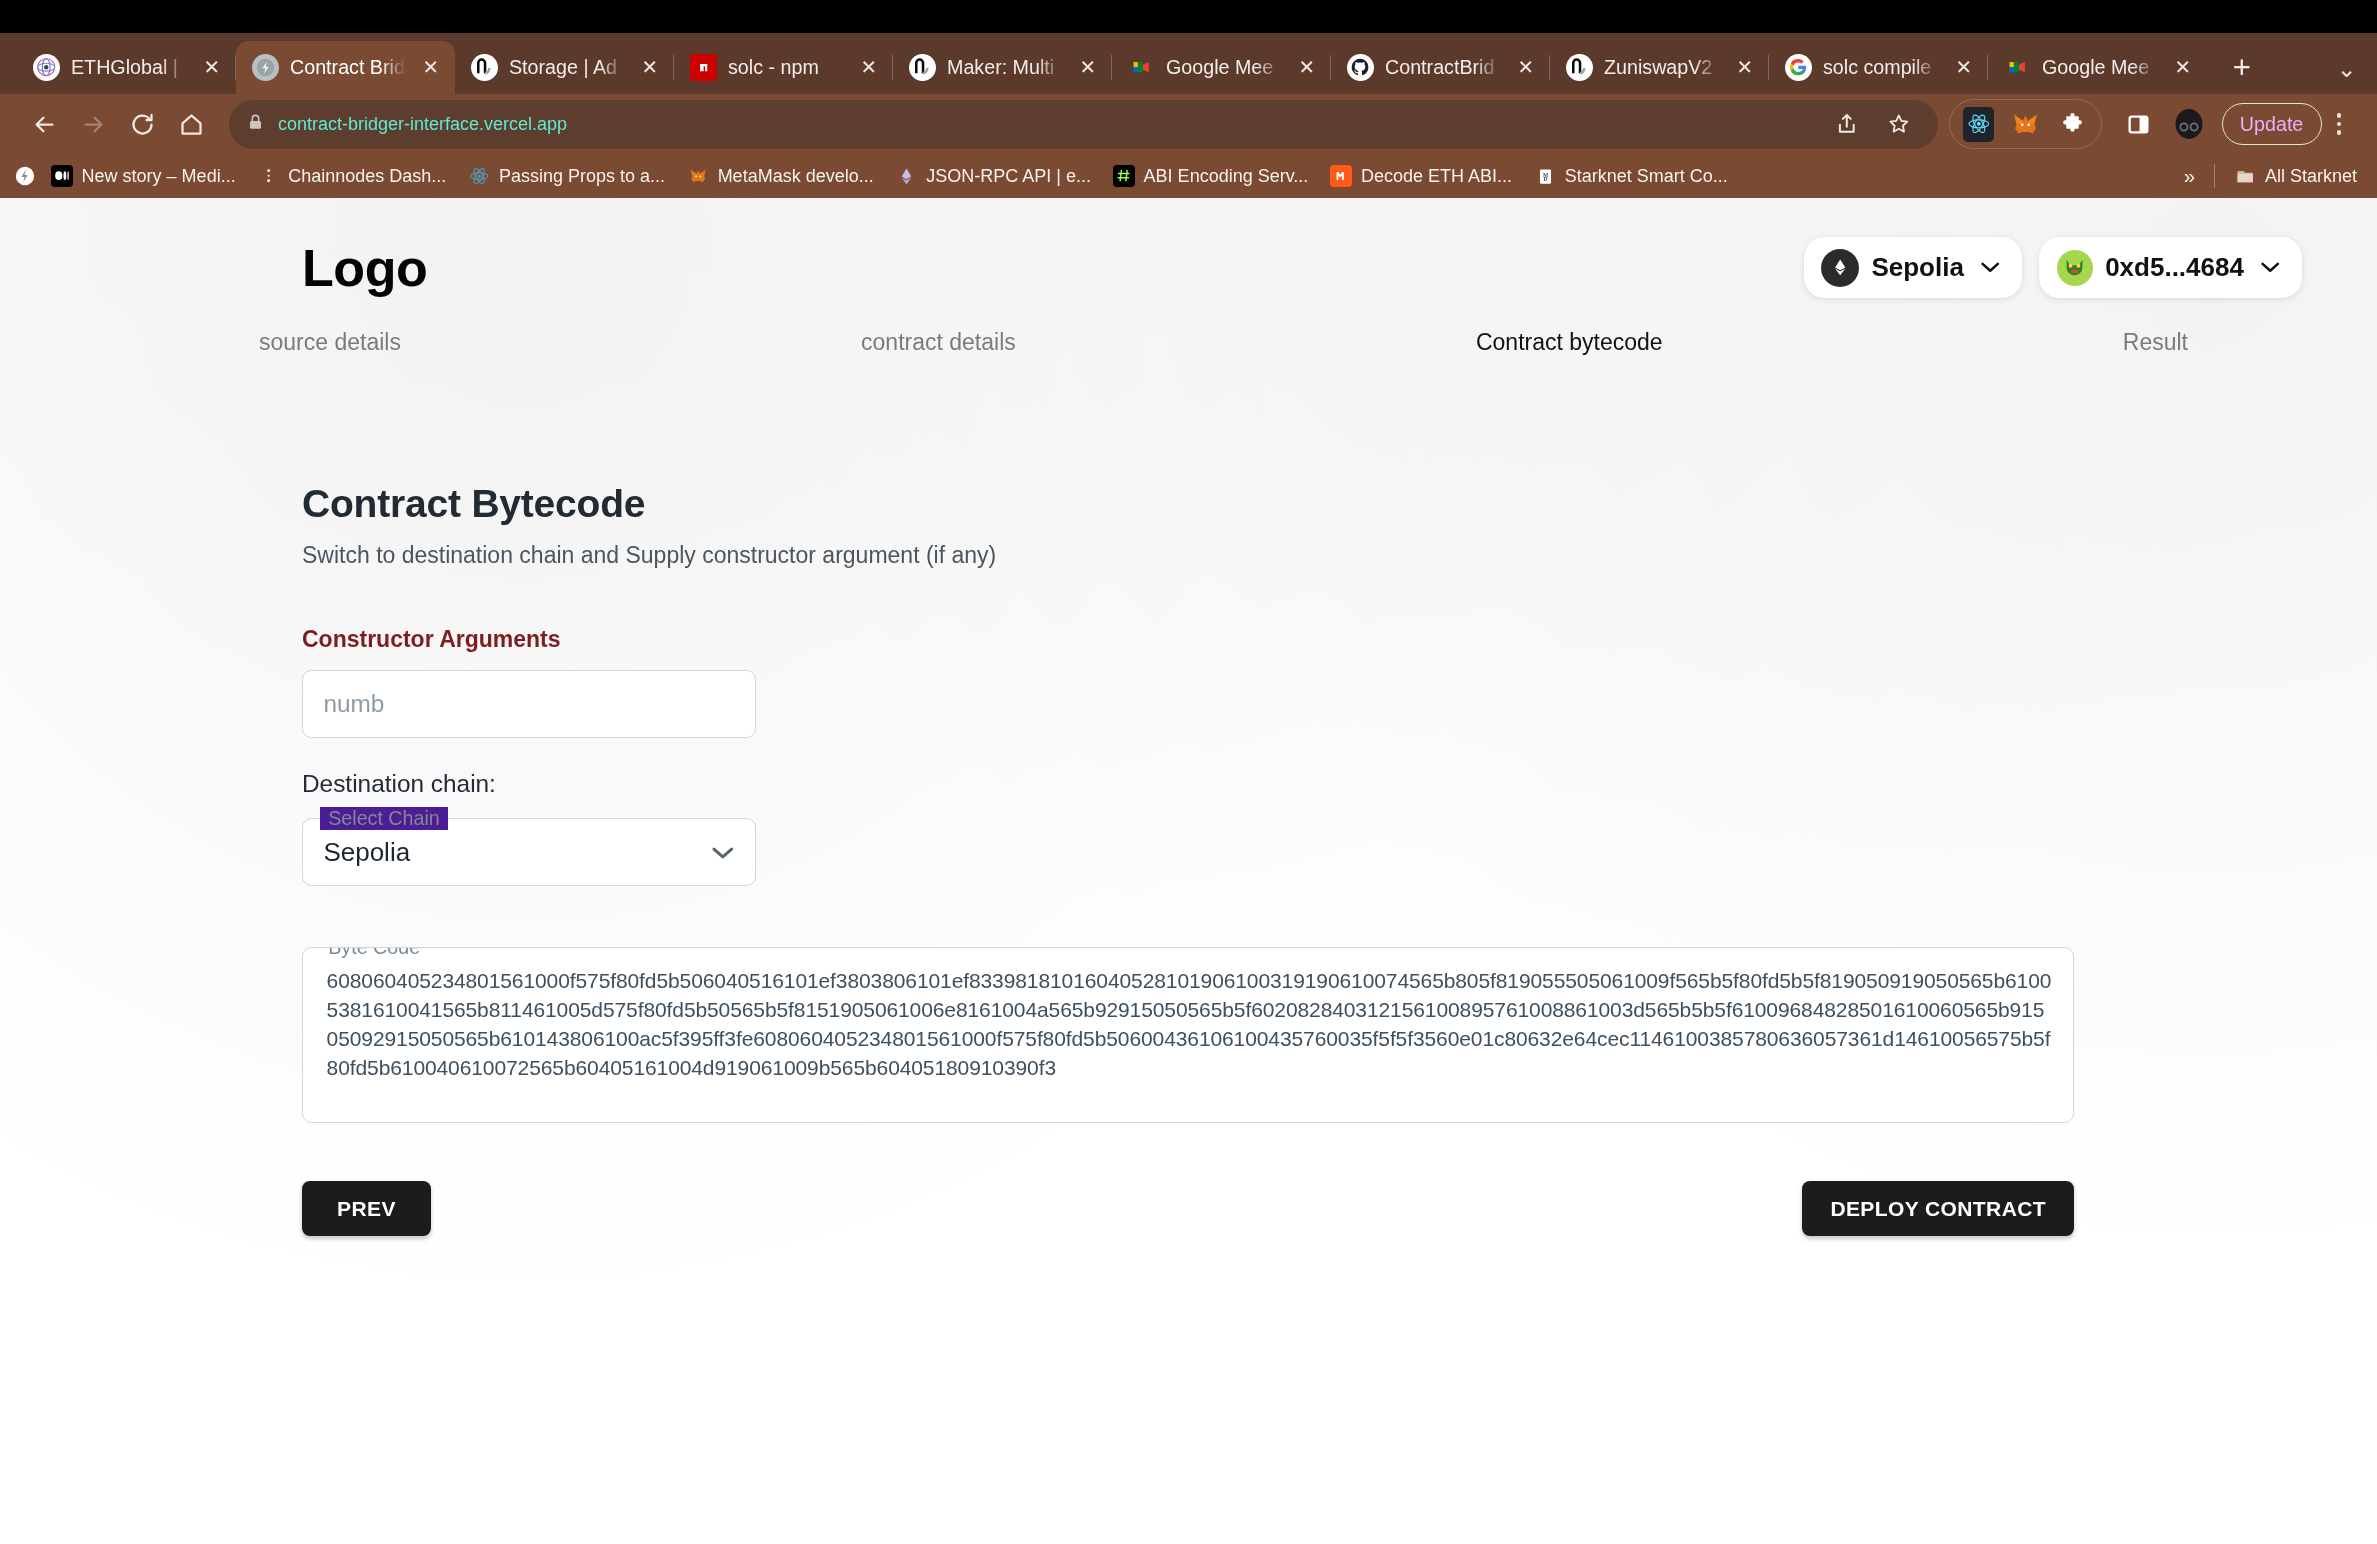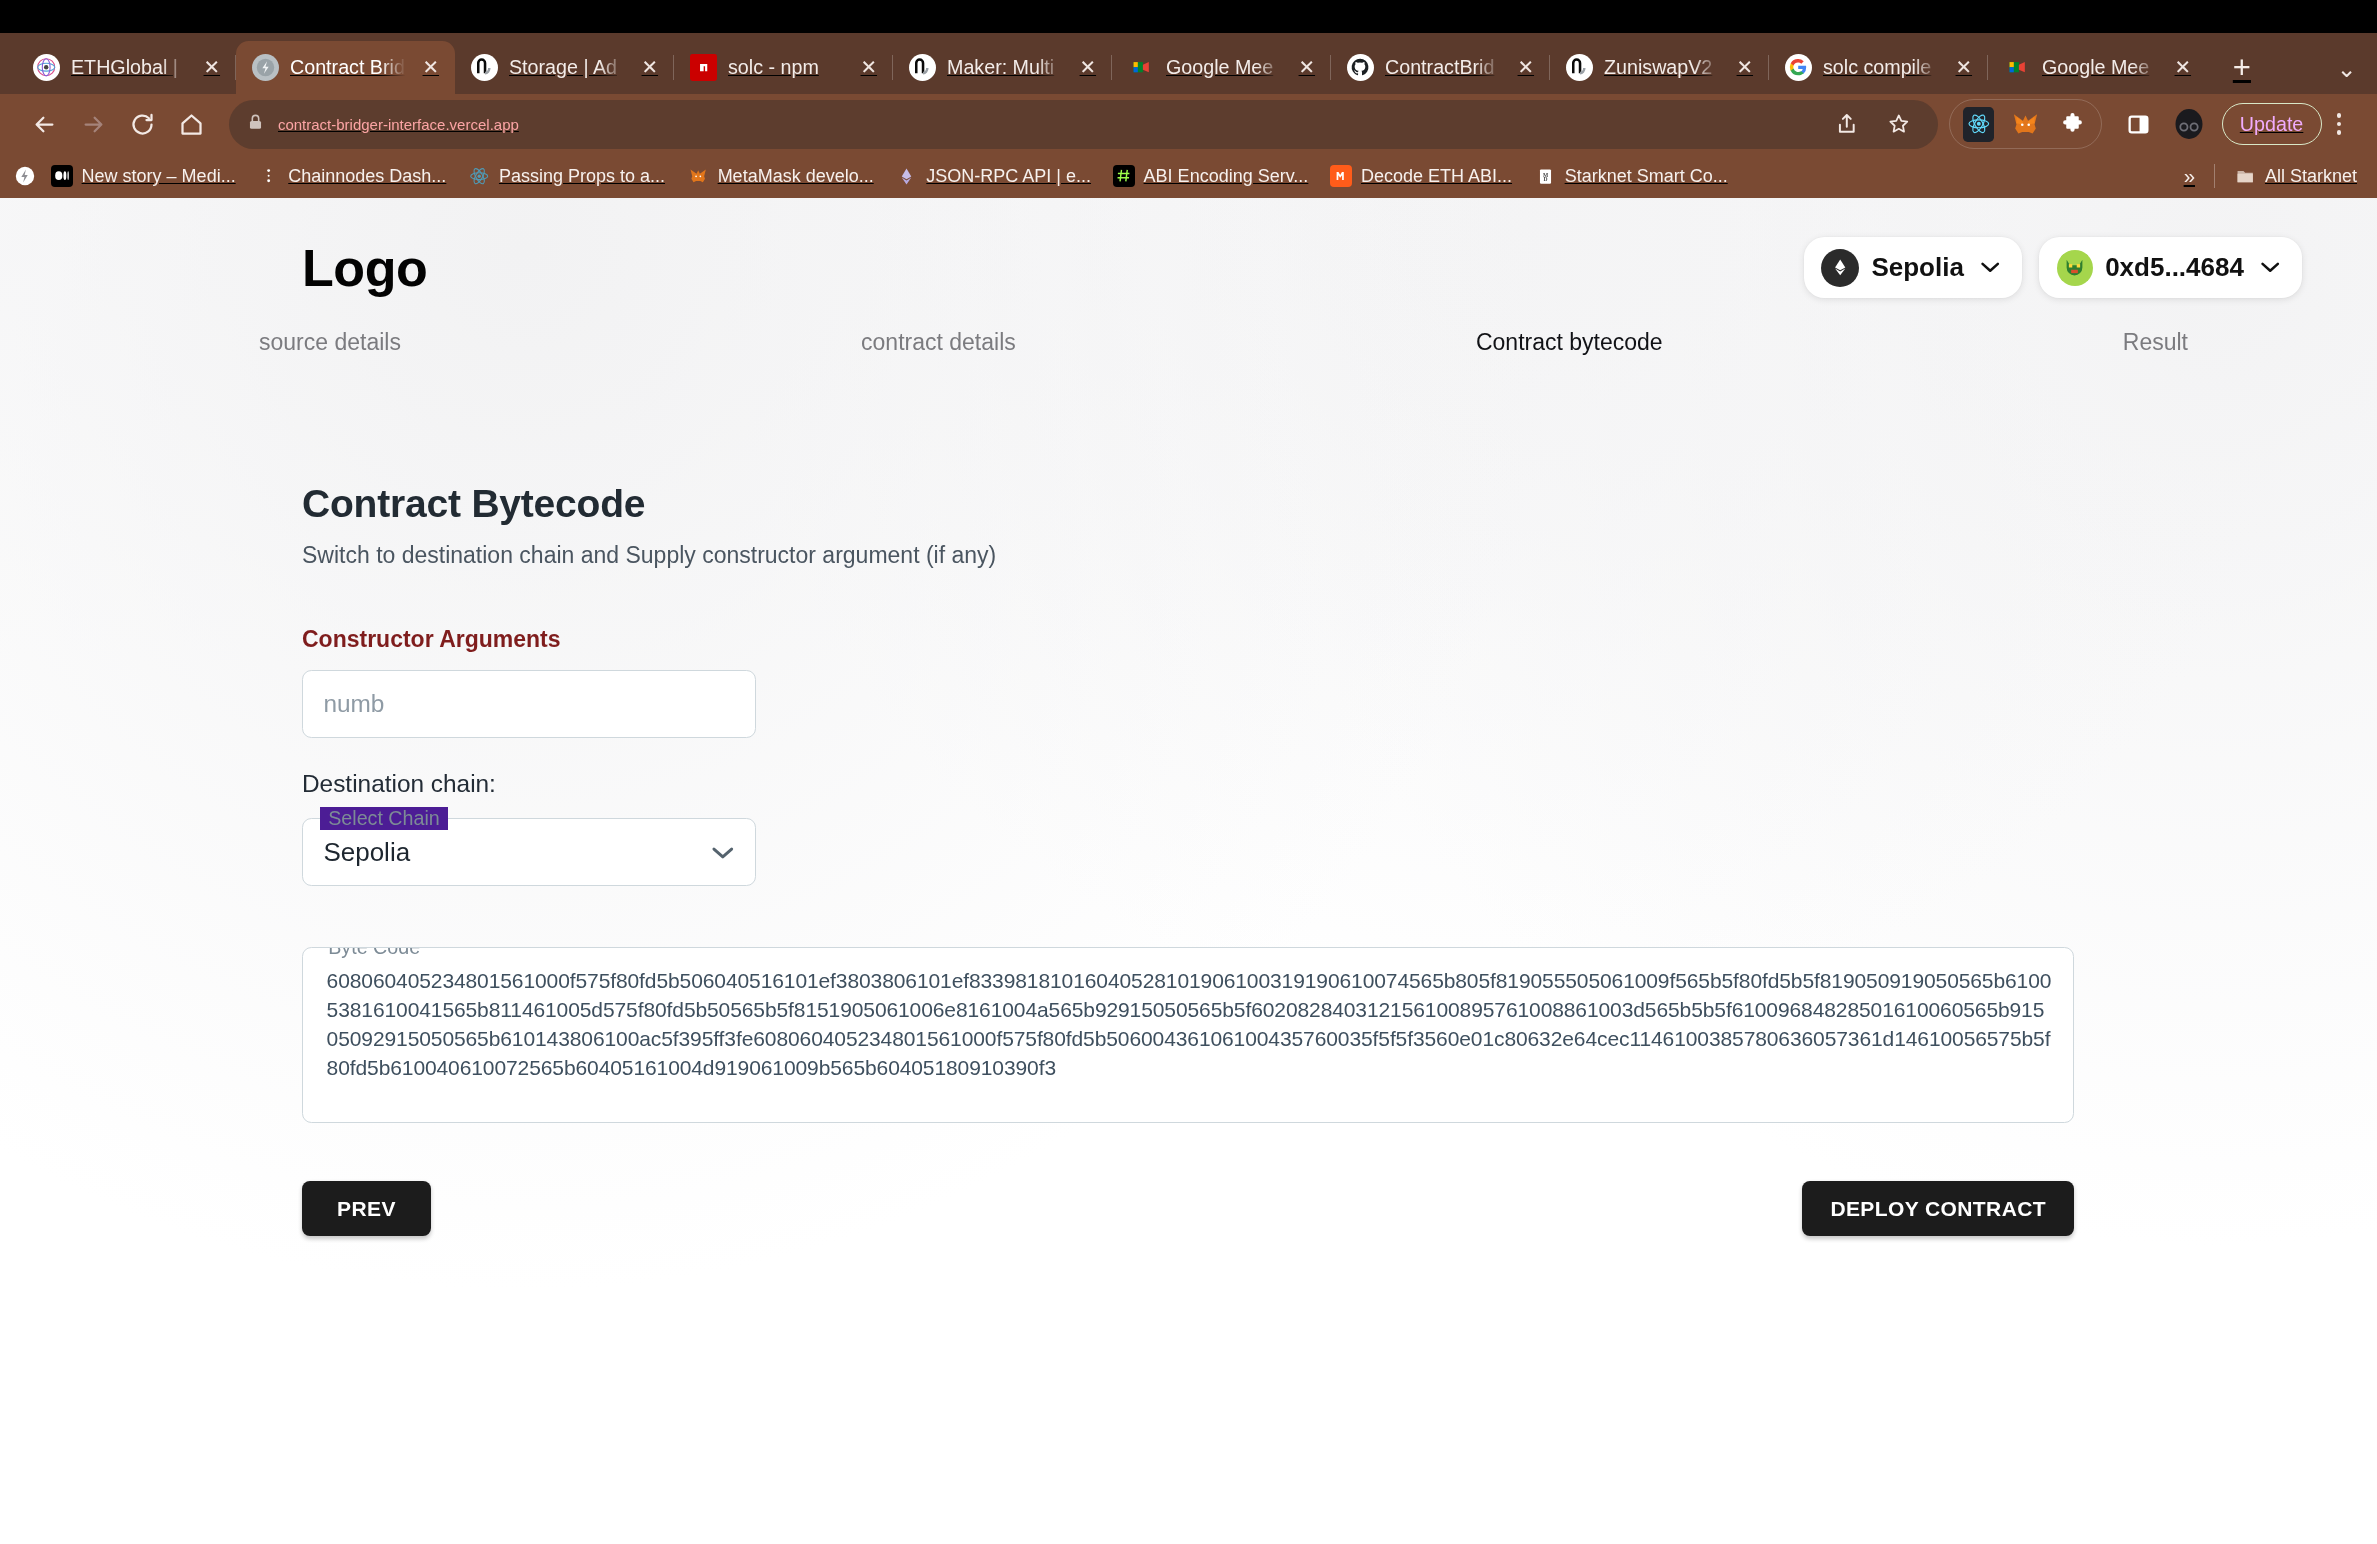--- a/index.html
+++ b/index.html
@@ -7,21 +7,21 @@
     width: 2377px; height: 1544px;
     font-family: "Liberation Sans", sans-serif;
     background: #ffffff;
     overflow: hidden;
   }
 
   
   .os-strip { height: 33px; background: #000000; width: 100%; }
 
   
-  .browser { background: #7a4a33; width: 100%; text-decoration: underline; }
+  .browser { background: #7a4a33; width: 100%; }
 
   
   .tabstrip {
     height: 61px;
     display: flex;
     align-items: flex-end;
     padding-left: 17.3px;
     background: #5b3a2c;
     position: relative;
   }
@@ -95,22 +95,22 @@
     margin-left: 12.6px;
     background: #5d3d2e;
     border-radius: 25px;
     display: flex;
     align-items: center;
     padding: 0 17.3px;
     gap: 12.6px;
     min-width: 0;
   }
   .omnibox .url {
-    color: #fca5a5;
-    font-size: 15px;
+    color: #5eead4;
+    font-size: 18px;
     white-space: nowrap;
     overflow: hidden;
     flex: 1 1 auto;
   }
   .omni-right { display: flex; align-items: center; gap: 7.9px; }
   .icon-btn {
     width: 44px; height: 44px;
     display: flex; align-items: center; justify-content: center;
     color: #f3e9e5;
     flex: 0 0 44px;

